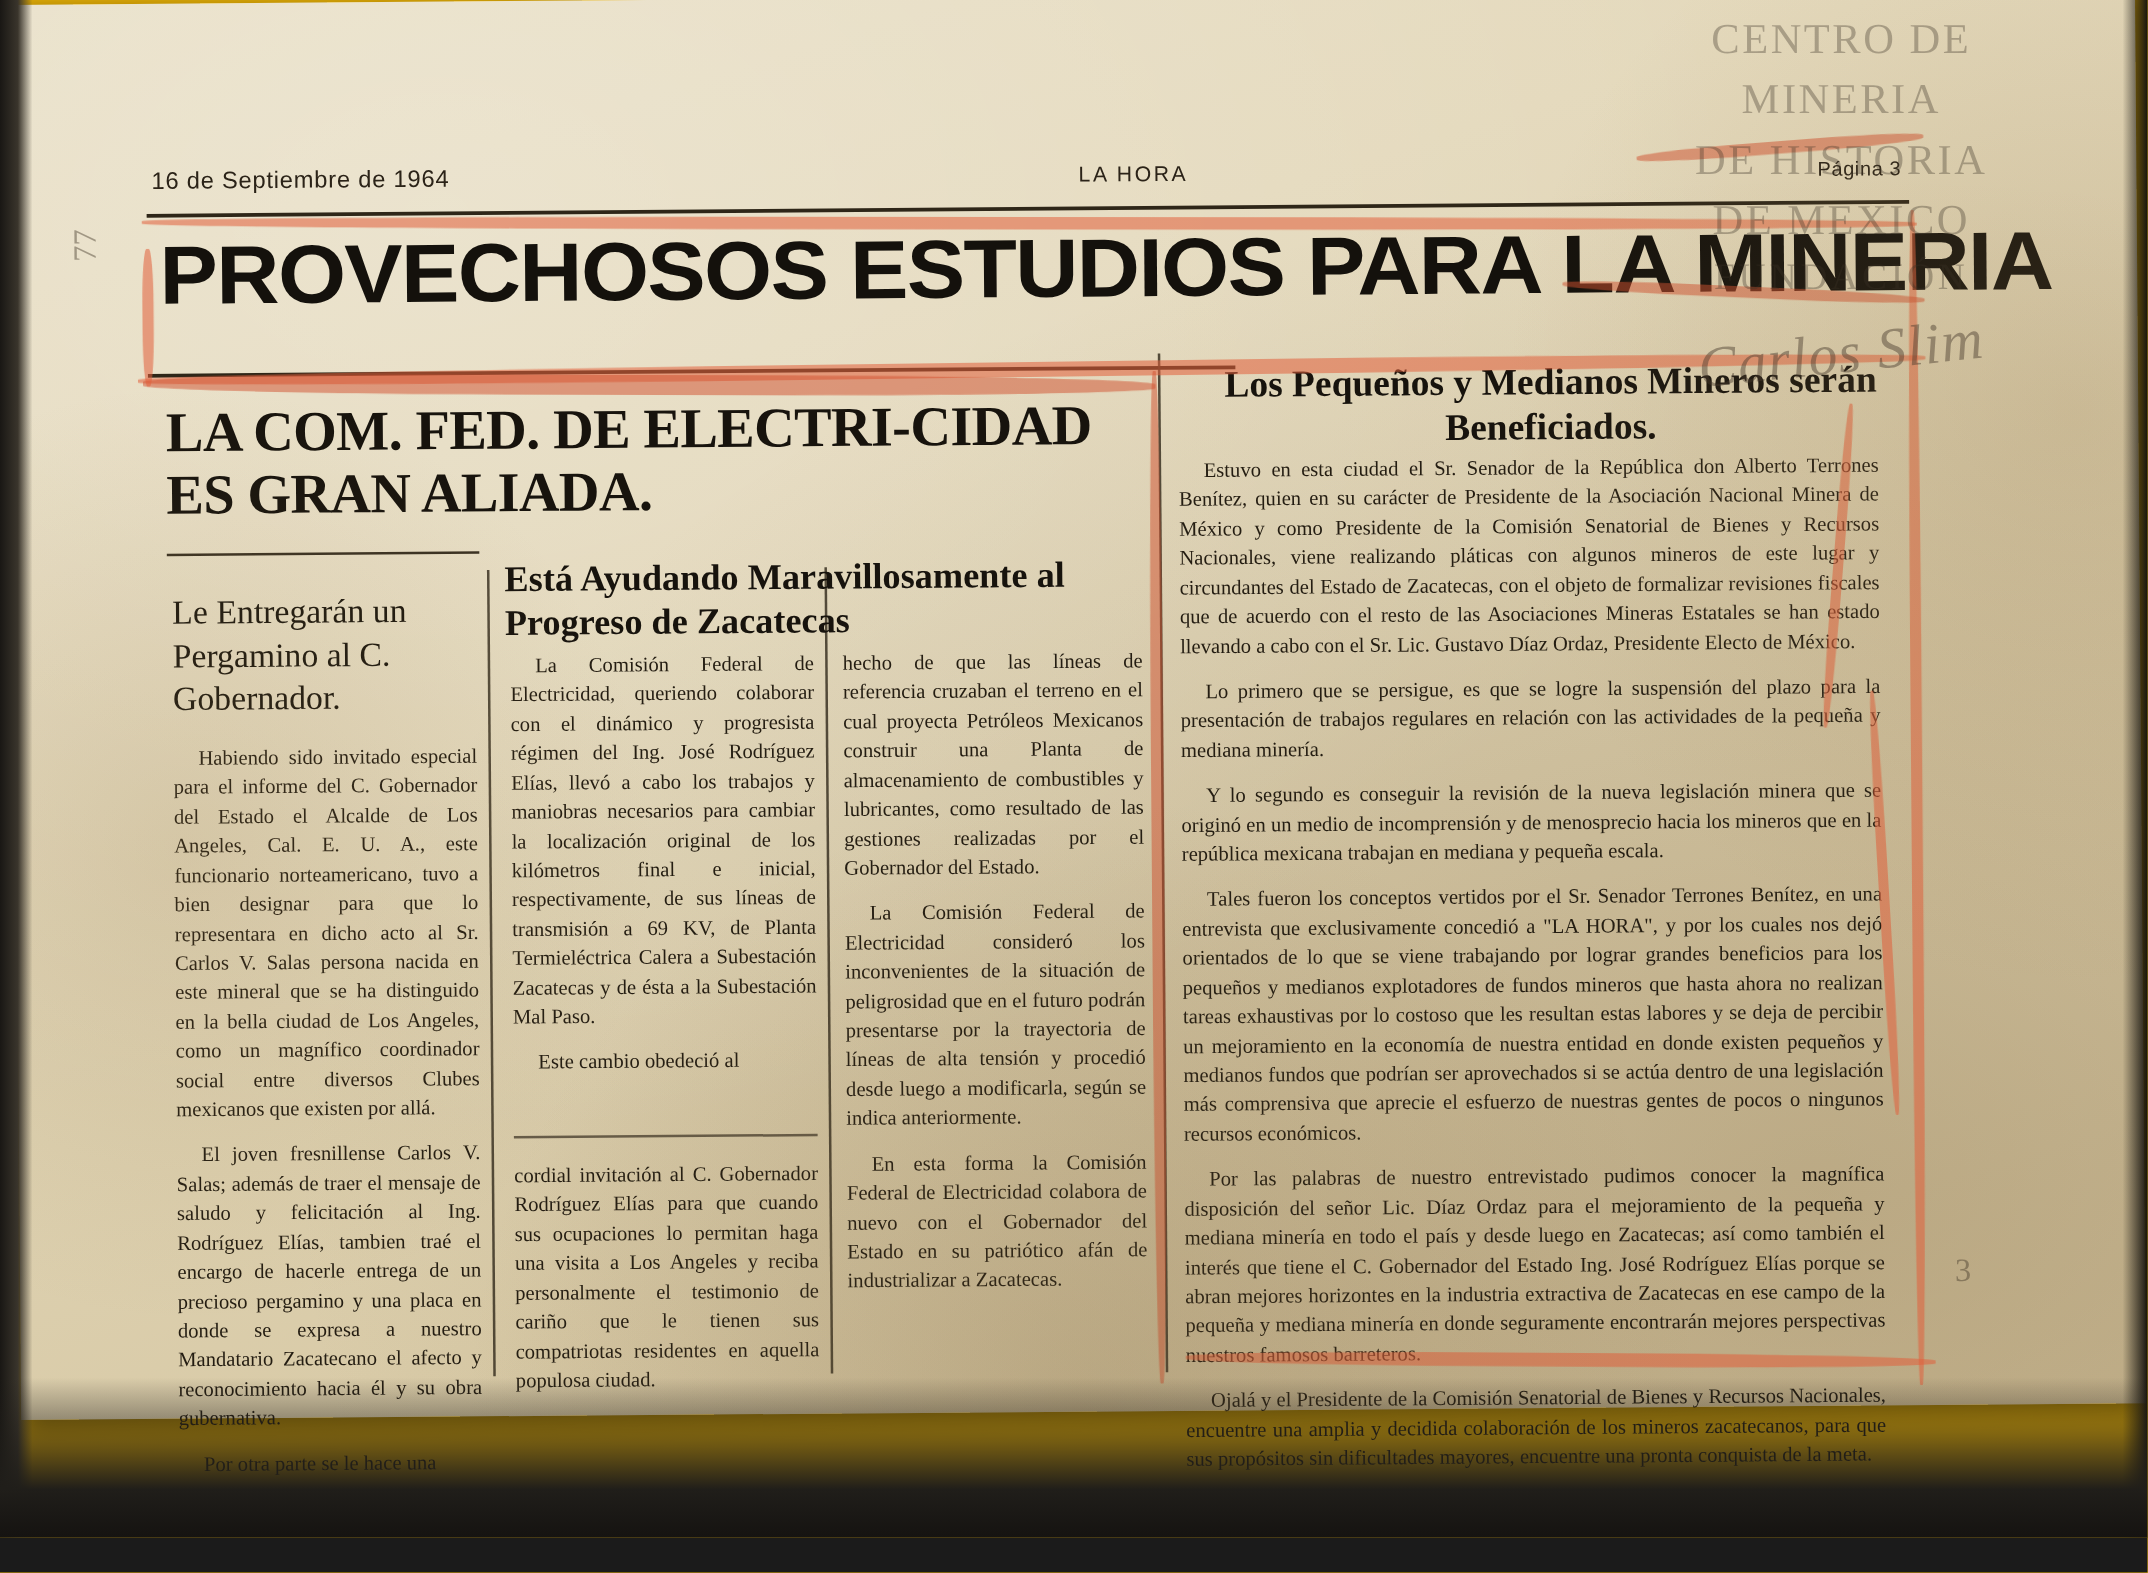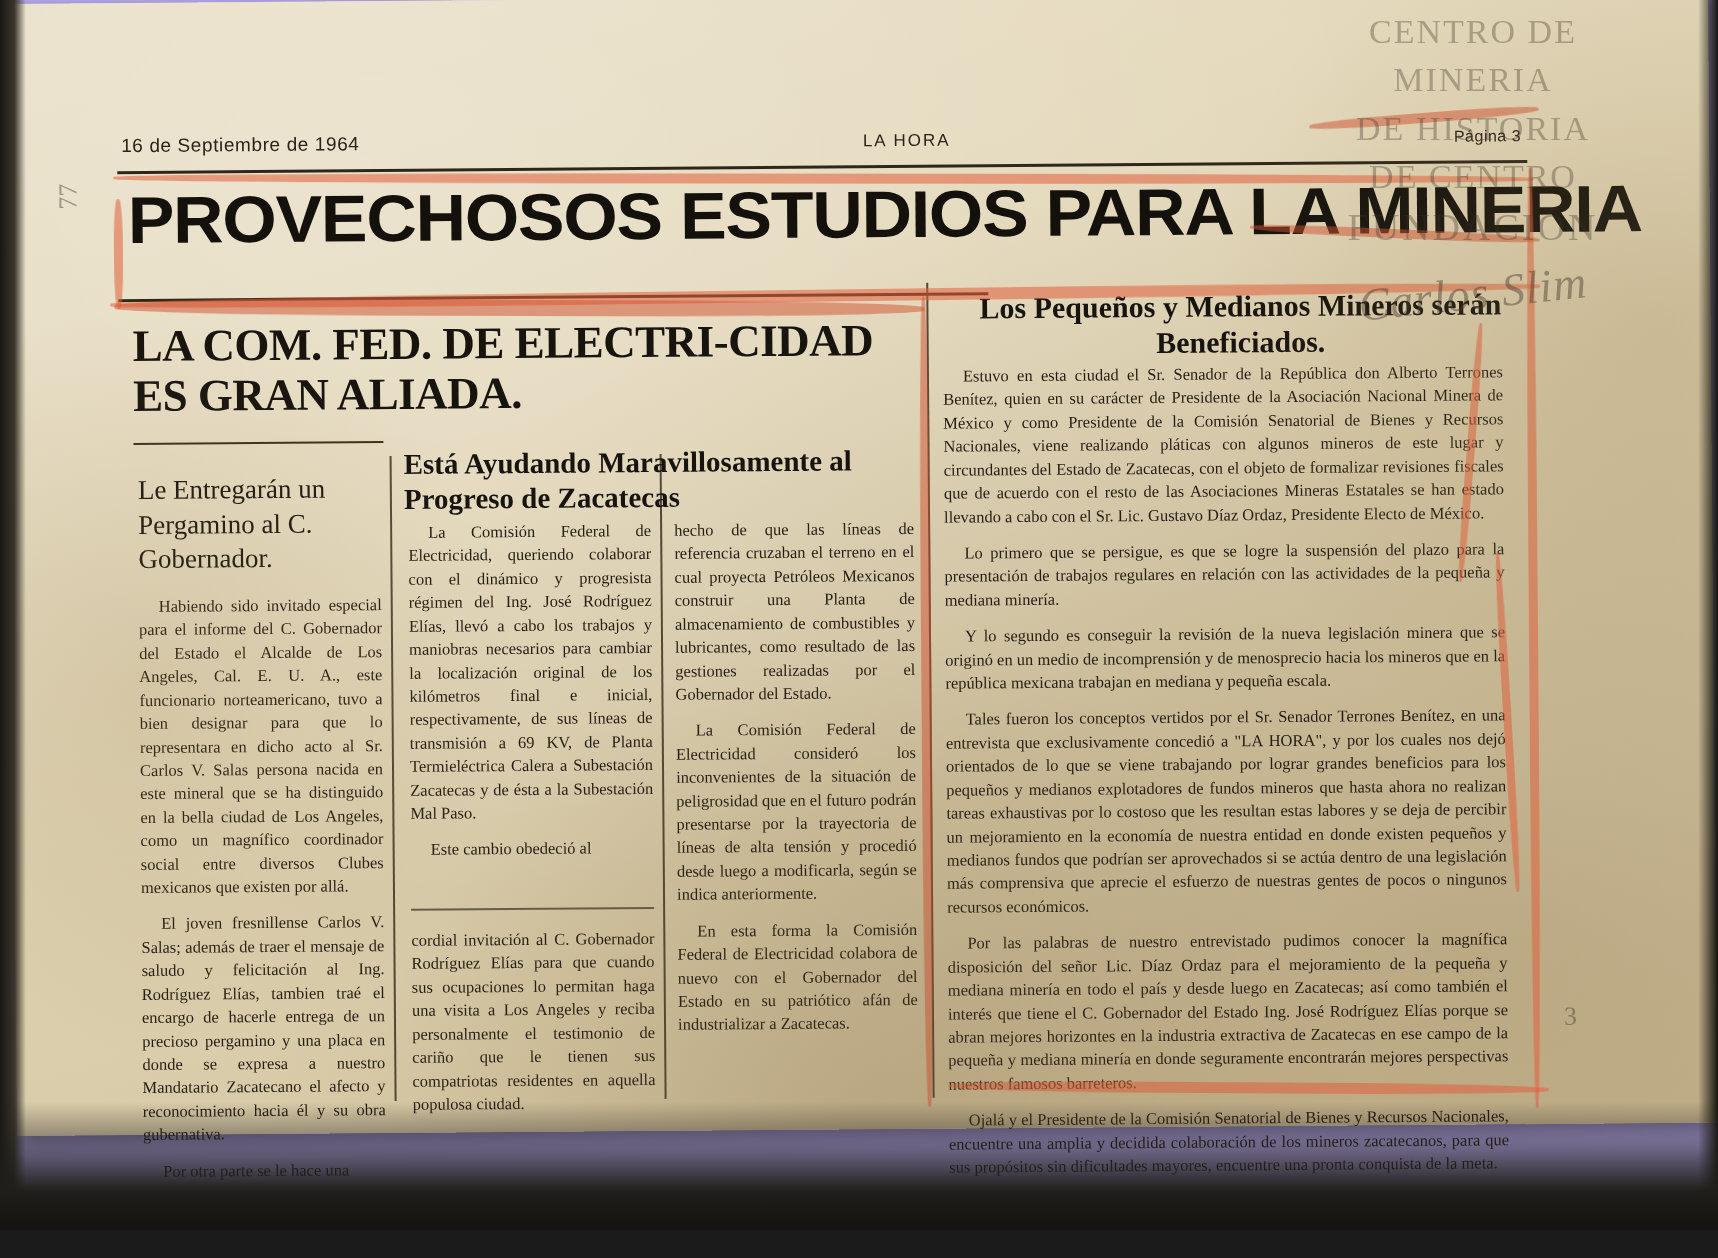--- a/index.html
+++ b/index.html
@@ -5,21 +5,21 @@
   html, body {
     margin: 0;
     padding: 0;
     background: #1b1b1b;
   }
   #page {
     position: relative;
     width: 1718px;
     height: 1230px;
     overflow: hidden;
-    background: #c4b5fd;
+    background: #eab308;
     font-family: "Liberation Serif", serif;
   }
 
   
   #paper {
     position: absolute;
     left: 8px;
     top: 4px;
     width: 1700px;
     height: 1132px;
@@ -219,21 +219,21 @@
     top: 8px;
     width: 470px;
     text-align: center;
     font-family: "Liberation Serif", serif;
     color: rgba(60,50,38,0.34);
     letter-spacing: 2px;
     line-height: 1.42;
     font-size: 34px;
     pointer-events: none;
   }
-  .watermark .wm-found { font-size: 38px; letter-spacing: 3px; }
+  .watermark .wm-found { font-size: 30px; letter-spacing: 3px; }
   .watermark .wm-sign {
     font-family: "Liberation Serif", serif;
     font-style: italic;
     font-size: 46px;
     letter-spacing: 1px;
     color: rgba(70,58,44,0.45);
     transform: rotate(-6deg);
     display: inline-block;
     margin-top: 6px;
   }
@@ -316,21 +316,21 @@
     <div class="crayon" style="left:1490px; top:560px; width:8px; height:340px; transform:rotate(-3deg);"></div>
 
     <div class="pencil" style="left:46px; top:178px; transform:rotate(-90deg);">77</div>
     <div class="pencil" style="left:1548px; top:1010px;">3</div>
   </div>
 
   <div class="watermark">
     <div>CENTRO DE</div>
     <div>MINERIA</div>
     <div>DE HISTORIA</div>
-    <div>DE CENTRO</div>
+    <div>DE MEXICO</div>
     <div class="wm-found">FUNDACIÓN</div>
     <div class="wm-sign">Carlos Slim</div>
   </div>
 
   <div class="scan-edge-left"></div>
   <div class="scan-edge-right"></div>
   <div class="scan-edge-bottom"></div>
 </div>
 
 </body></html>

